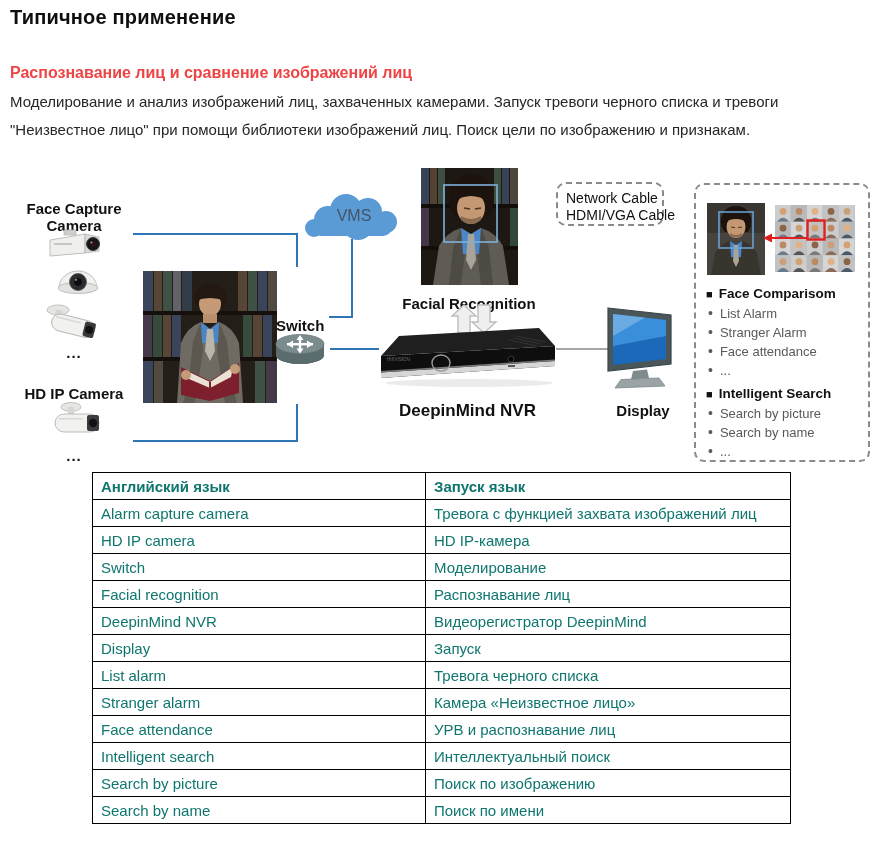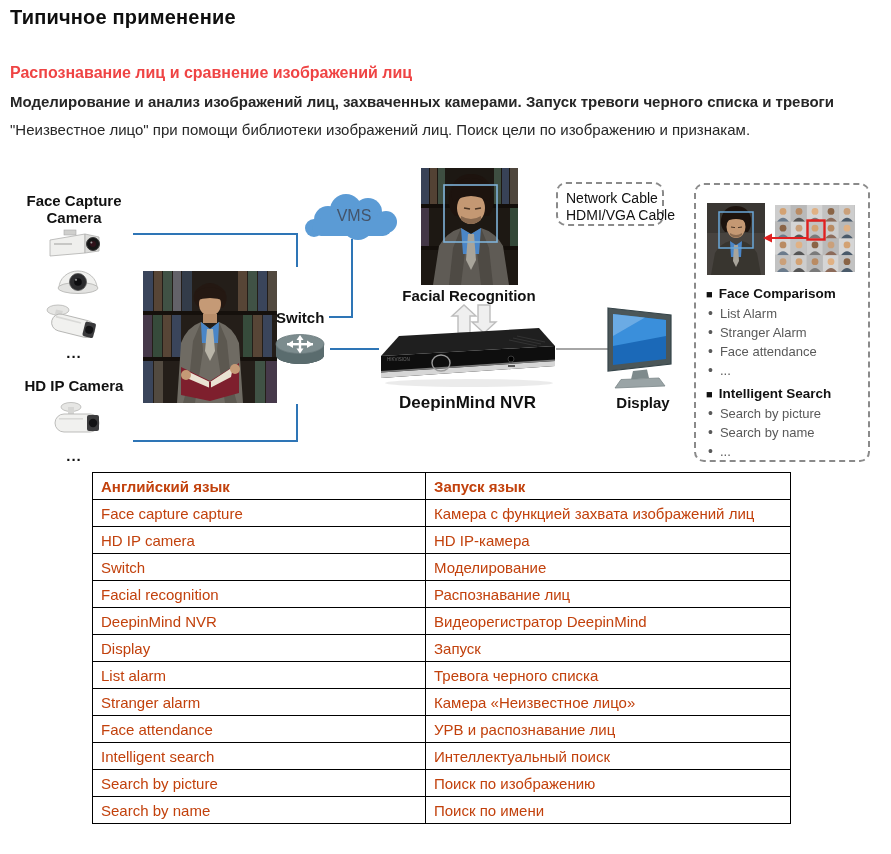--- a/index.html
+++ b/index.html
@@ -4,53 +4,53 @@
 <style>
   html,body{margin:0;padding:0;background:#fff;}
   #canvas{
     position:relative;width:891px;height:854px;background:#fff;overflow:hidden;
     font-family:"Liberation Sans",sans-serif;color:#1a1a1a;
   }
   .abs{position:absolute;}
   .doc-title{font-size:20px;font-weight:bold;color:#0f0f0f;letter-spacing:.2px;}
   .section-heading{font-size:16px;font-weight:bold;color:#ef4444;}
   .body-line{font-size:15px;color:#262626;}
-  .diagram-label{font-weight:bold;font-size:15px;color:#111;text-align:center;line-height:17px;}
+  .diagram-label{font-weight:bold;font-size:15px;color:#111;text-align:center;line-height:17px;margin-top:8px;}
   .dots{font-weight:bold;font-size:15px;color:#111;text-align:center;letter-spacing:1px;}
   .line{position:absolute;background:#2E75B6;}
   .line.gray{background:#A6A6A6;}
   .dashed-box{position:absolute;border:2px dashed #8a8a8a;border-radius:10px;background:#fff;}
   .legend-row{display:flex;align-items:center;justify-content:space-between;height:17px;}
   .legend-label{font-size:14px;font-weight:normal;color:#111;white-space:nowrap;}
   .legend-line{width:33px;height:2px;}
   .panel-list{position:absolute;left:706px;top:284px;width:152px;}
   .panel-heading{font-size:13.5px;font-weight:bold;color:#111;line-height:20px;display:flex;align-items:center;gap:6px;}
   .panel-heading .sq{font-size:11px;line-height:20px;}
   .panel-item{font-size:13px;color:#595959;line-height:19px;display:flex;align-items:center;gap:7px;padding-left:2px;}
   .panel-item .dot{color:#595959;font-size:14px;}
   table.translation{
     position:absolute;left:92px;top:472px;width:698px;border-collapse:collapse;
-    font-size:15px;color:#c2410c;table-layout:fixed;padding-left:12px;
+    font-size:15px;color:#0f766e;table-layout:fixed;padding-left:12px;
   }
   table.translation td,table.translation th{
     border:1px solid #000;height:26px;padding:0 0 0 8px;text-align:left;vertical-align:middle;
     white-space:nowrap;overflow:hidden;font-weight:normal;
   }
   table.translation th{font-weight:bold;}
   .col-en{width:333px;} .col-ru{width:365px;}
   svg{display:block;}
 </style>
 </head>
 <body>
 
 <div id="canvas">
 
   <div class="abs doc-title" style="left:10px;top:6px;">Типичное применение</div>
   <div class="abs section-heading" style="left:10px;top:64px;">Распознавание лиц и сравнение изображений лиц</div>
-  <div class="abs body-line" style="left:10px;top:93px;font-weight:bold;">Моделирование и анализ изображений лиц, захваченных камерами. Запуск тревоги черного списка и тревоги</div>
+  <div class="abs body-line" style="left:10px;top:93px;">Моделирование и анализ изображений лиц, захваченных камерами. Запуск тревоги черного списка и тревоги</div>
   <div class="abs body-line" style="left:10px;top:121px;">"Неизвестное лицо" при помощи библиотеки изображений лиц. Поиск цели по изображению и признакам.</div>
 
   <div class="abs diagram-label" style="left:18px;top:192px;width:112px;">
     <div>Face Capture</div>
     <div>Camera</div>
   </div>
 
   <svg class="abs" style="left:48px;top:227px;" width="58" height="34" viewBox="0 0 58 34">
     <rect x="16" y="3" width="12" height="5" fill="#cfcfcd" stroke="#aaa" stroke-width="0.6"></rect>
     <polygon points="2,13 37,7 37,26 2,29" fill="#efefed" stroke="#b0b0ae" stroke-width="0.8"></polygon>
@@ -425,22 +425,22 @@
         <col class="col-ru">
       </colgroup>
     <thead>
       <tr>
         <th>Английский язык</th>
         <th>Запуск язык</th>
       </tr>
     </thead>
     <tbody>
         <tr>
-          <td>Face capture capture</td>
-          <td>Камера с функцией захвата изображений лиц</td>
+          <td>Alarm capture camera</td>
+          <td>Тревога с функцией захвата изображений лиц</td>
         </tr>
         <tr>
           <td>HD IP camera</td>
           <td>HD IP-камера</td>
         </tr>
         <tr>
           <td>Switch</td>
           <td>Моделирование</td>
         </tr>
         <tr>

